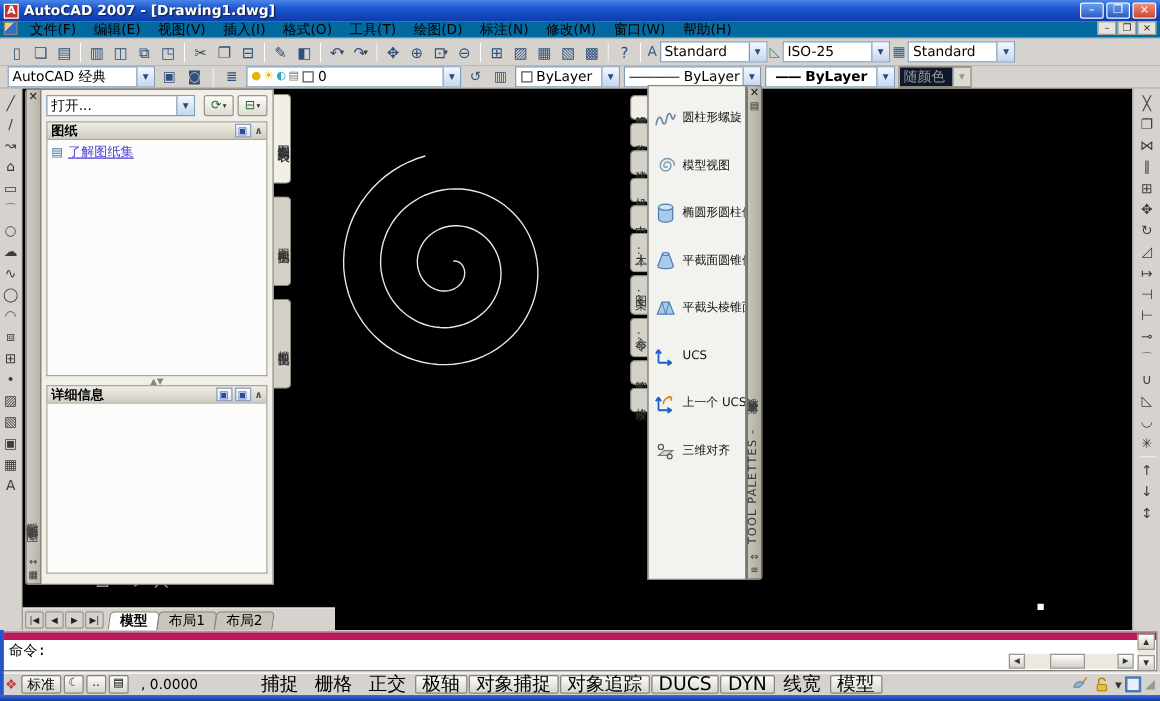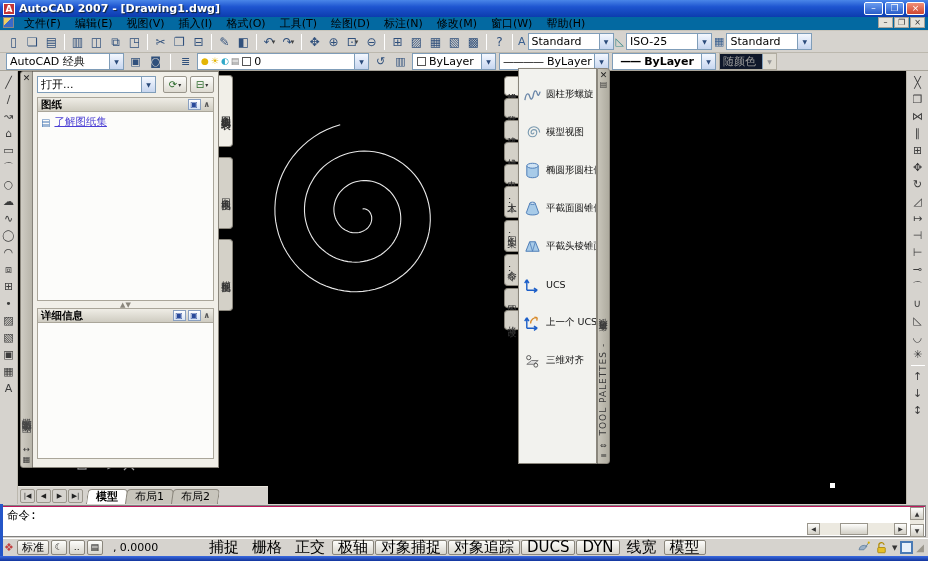--- a/index.html
+++ b/index.html
@@ -118,21 +118,21 @@
   .tp-label { font-size:9.5px; color:#111; white-space:nowrap; }
   .tp-strip { position:absolute; right:0; top:0; bottom:0; width:13px;
     background:linear-gradient(90deg,#c8c5ba,#aeab9f); border:1px solid #8a867c; border-radius:0 3px 3px 0;
     display:flex; flex-direction:column; align-items:center; padding:2px 0; }
   .tp-strip .vtext { margin-top:auto; margin-bottom:6px; font-size:9px; color:#3a3a3a; }
   
   .cmd { position:absolute; left:0; top:504px; width:928px; height:34px; background:#d6d3ce; padding:1px 2px; }
   .cmd-box { position:relative; width:100%; height:100%; background:#fff; border:1px solid #808080; }
   .cmd-line { font-family:"DejaVu Sans Mono","Liberation Mono",monospace; font-size:11.5px;
     padding:1px 4px 0 4px; height:15px; white-space:pre; }
-  .cmd-div { border-top:1px solid #be185d; }
+  .cmd-div { border-top:6px solid #be185d; }
   .vsb { position:absolute; right:1px; top:1px; width:14px; height:30px; background:#ece9e0;
     display:flex; flex-direction:column; justify-content:space-between; }
   .sb-btn { height:13px; font-size:6px; line-height:12px; text-align:center; color:#333;
     background:linear-gradient(#fdfdfb,#d2cfc6); border:1px solid #9a968c; }
   .hsb { position:absolute; right:18px; bottom:1px; width:100px; height:12px; background:#ece9e0;
     display:flex; align-items:stretch; }
   .hsb .sb-btn { width:13px; height:100%; line-height:10px; }
   .hsb .thumb { width:28px; margin-left:20px; background:linear-gradient(#fdfdfb,#d2cfc6); border:1px solid #9a968c; }
   
   .status { position:absolute; left:0; top:538px; width:928px; height:18px; background:#d6d3ce;

